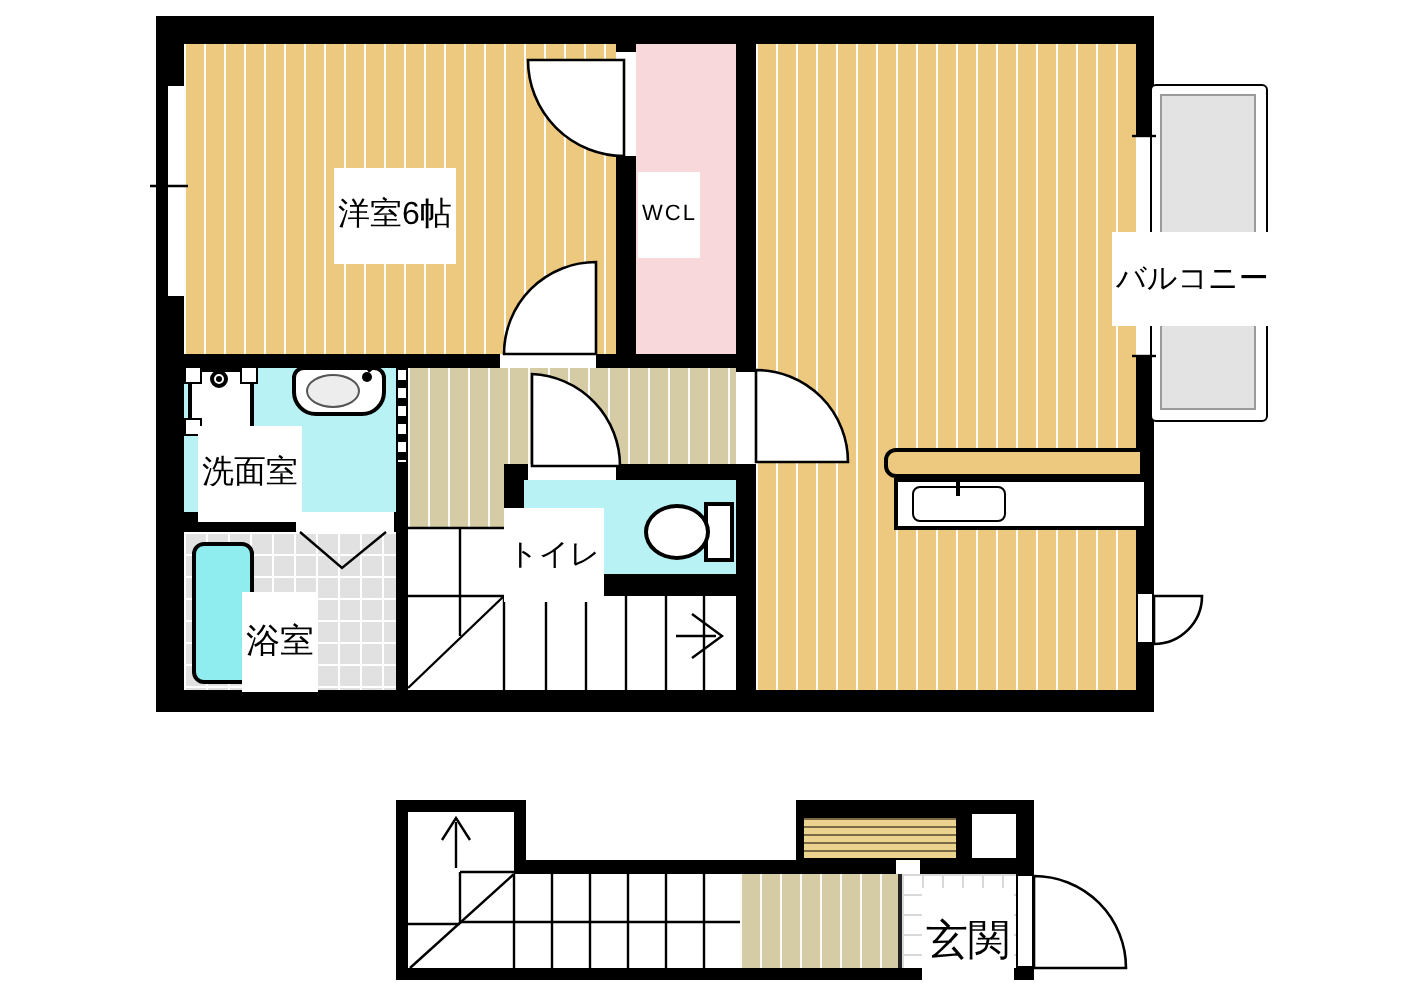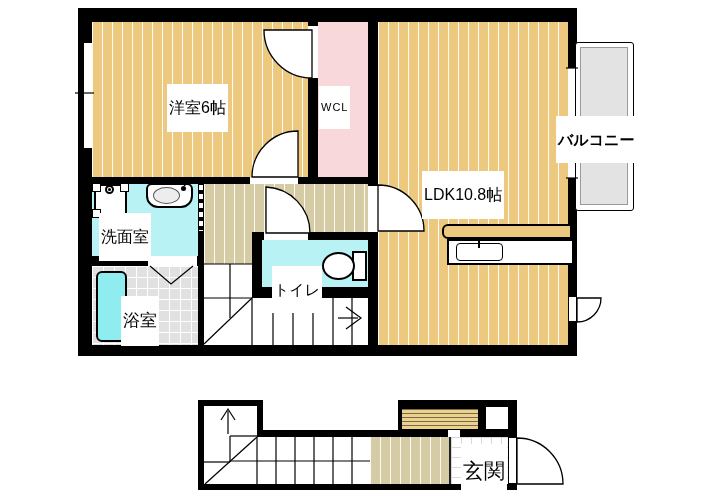--- a/index.html
+++ b/index.html
@@ -139,20 +139,19 @@
 
       <line x1="75" y1="93" x2="94" y2="93"></line>
       <line x1="566" y1="68" x2="578" y2="68"></line>
       <line x1="566" y1="178" x2="578" y2="178"></line>
     </g>
     <line x1="201" y1="185" x2="201" y2="231" stroke="#fff" stroke-width="4" stroke-dasharray="5,4"></line>
   </svg>
 
   <div class="lbl" style="left:167px;top:84px;font-size:16px;">洋室6帖</div>
   <div class="lbl" style="left:319px;top:86px;font-size:11px;letter-spacing:1px;">WCL</div>
-  <div class="lbl" style="left:422px;top:171px;font-size:16px;">LDK10.8帖</div>
-  <div class="lbl" style="left:556px;top:116px;font-size:15px;font-weight:bold;">バルコニー</div>
+  <div class="lbl" style="left:556px;top:116px;font-size:15px;">バルコニー</div>
   <div class="lbl" style="left:99px;top:213px;font-size:16px;">洗面室</div>
-  <div class="lbl" style="left:272px;top:254px;font-size:15px;margin-top:12px;">トイレ</div>
+  <div class="lbl" style="left:252px;top:254px;font-size:15px;">トイレ</div>
   <div class="lbl" style="left:121px;top:296px;font-size:17px;">浴室</div>
   <div class="lbl" style="left:461px;top:444px;font-size:21px;">玄関</div>
 
 </div>
 
 </body></html>

